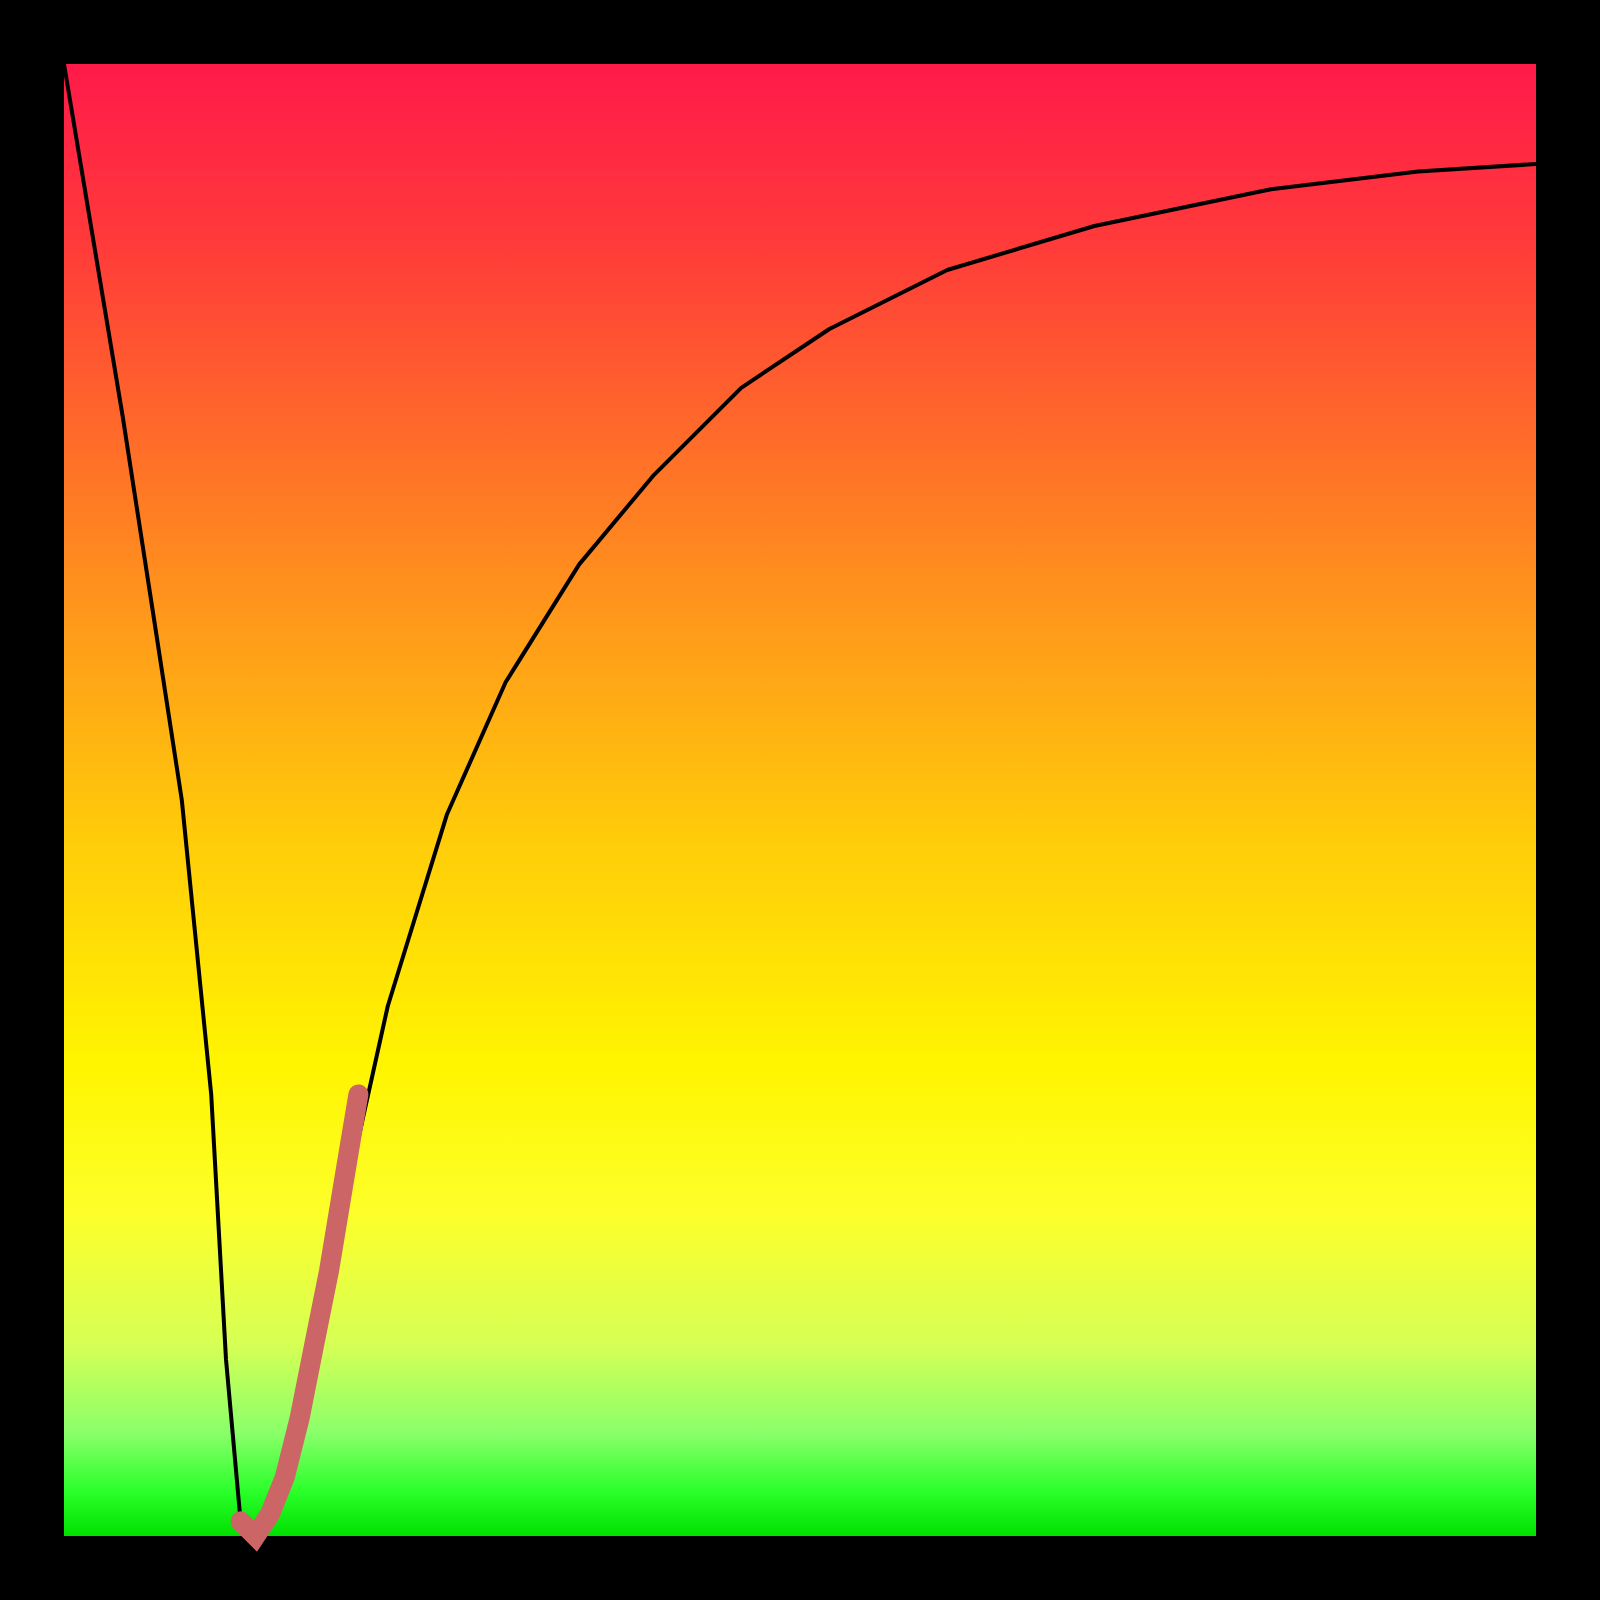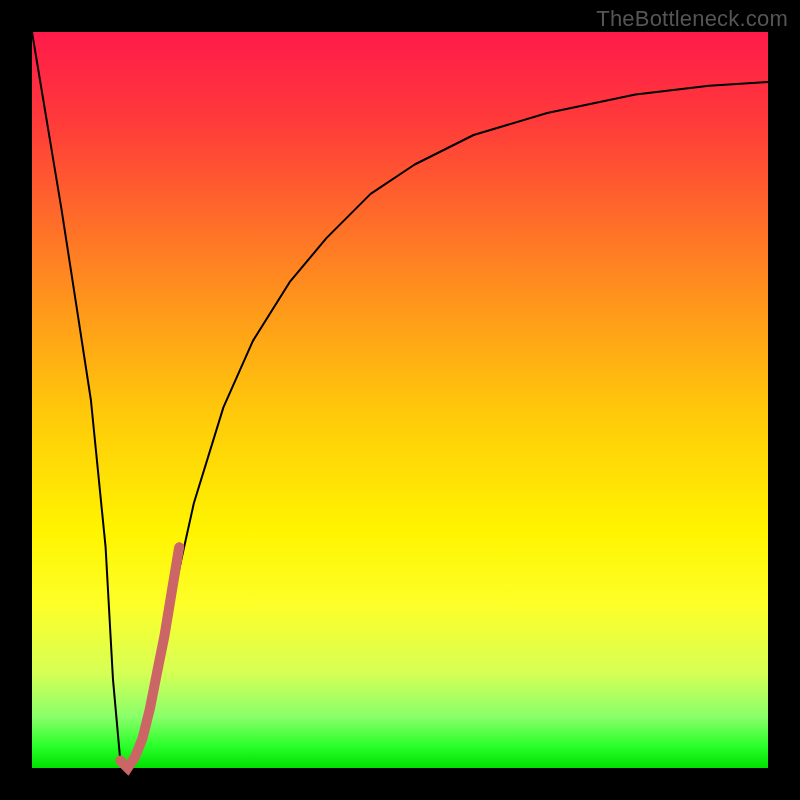--- a/index.html
+++ b/index.html
@@ -59,14 +59,13 @@
 </head>
 <body>
 
 <div class="chart-container">
   <div class="plot-area">
     <svg class="curves" viewBox="0 0 736 736" preserveAspectRatio="none">
       <path fill="none" stroke="#000000" stroke-width="2" stroke-linejoin="round" stroke-linecap="round" d="M0.0 0.0 L14.7 88.3 L29.4 176.6 L44.2 272.3 L58.9 368.0 L73.6 515.2 L81.0 647.7 L88.3 728.6 L95.7 736.0 L110.4 706.6 L132.5 603.5 L161.9 471.0 L191.4 375.4 L220.8 309.1 L257.6 250.2 L294.4 206.1 L338.6 161.9 L382.7 132.5 L441.6 103.0 L515.2 81.0 L603.5 62.6 L677.1 53.7 L736.0 50.0"></path>
       <path fill="none" stroke="#cc6666" stroke-width="10" stroke-linecap="round" d="M88.3 728.6 L95.7 736.0 L103.0 725.0 L110.4 706.6 L117.8 677.1 L125.1 640.3 L132.5 603.5 L139.8 559.4 L147.2 515.2"></path>
     </svg>
   </div>
-  <div class="watermark">TheBottleneck.com</div>
 </div>
 
 </body></html>

